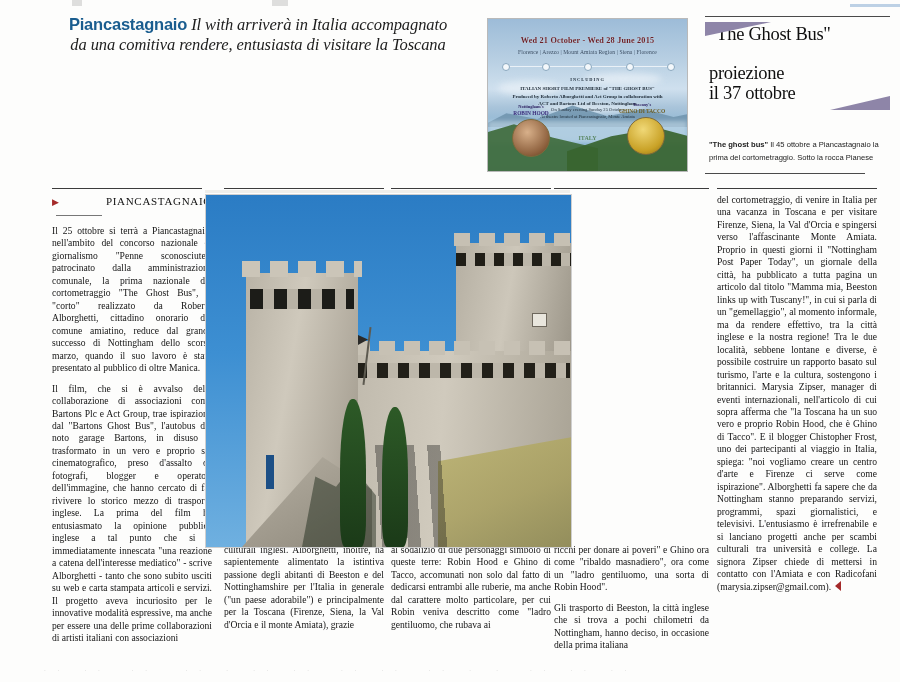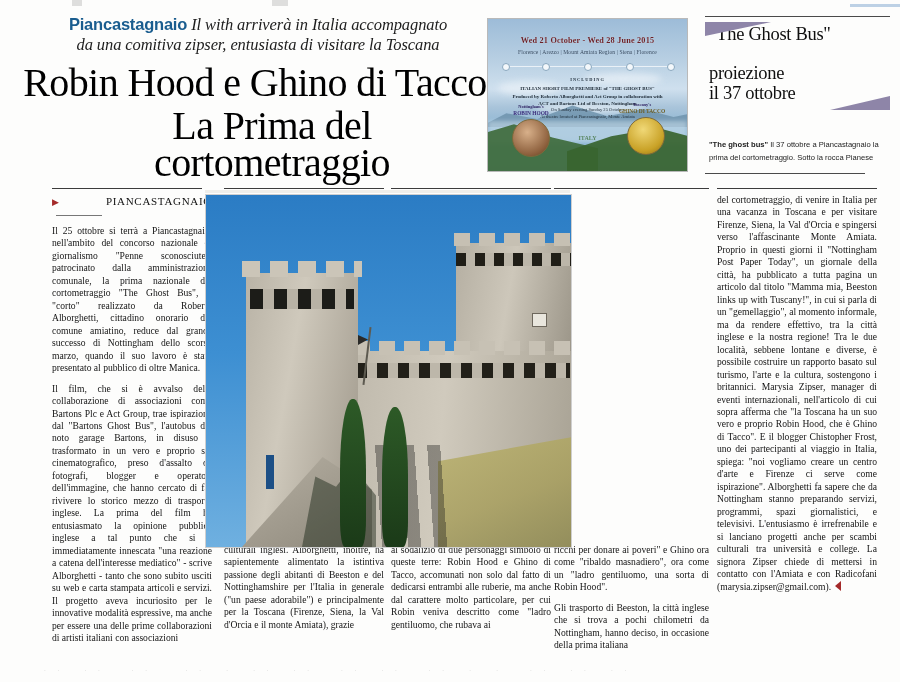--- a/index.html
+++ b/index.html
@@ -163,27 +163,23 @@
     <div class="smudge" style="left:212px;width:16px;"></div>
     <div class="bar-blue" style="left:790px;"></div>
 
   </div>
 
   <div class="header">
 
     <div class="kicker">
       <span class="loc">Piancastagnaio</span>
       <span class="sub">Il with arriverà in Italia accompagnato</span><br>
-      <span class="sub">da una comitiva zipser, entusiasta di visitare la Toscana</span>
-    </div>
-
-    <div class="headline">
-      <span class="l1">Robin Hood e Ghino di Tacco</span>
-      <span class="l2">La Prima del cortometraggio</span>
-    </div>
+      <span class="sub">da una comitiva rendere, entusiasta di visitare la Toscana</span>
+    </div>
+
 
     <div class="poster">
       <div class="sky"></div>
       <div class="cloud" style="left:10px;top:62px;width:62px;height:14px;"></div>
       <div class="cloud" style="left:96px;top:54px;width:78px;height:12px;"></div>
       <div class="cloud" style="left:48px;top:84px;width:110px;height:10px;"></div>
       <div class="mountain"></div>
       <div class="haze"></div>
       <div class="hill-l"></div>
       <div class="hill-r"></div>
@@ -230,21 +226,21 @@
       <div class="rule"></div>
       <div class="corner-tl"></div>
       <div class="corner-br"></div>
       <h2>
         <span>"The Ghost Bus"</span><br>
         <br>
         <span>proiezione</span><br>
         <span>il 37 ottobre</span>
       </h2>
       <p class="cap">
-        <b>"The ghost bus"</b><span> Il 37 ottobre a Piancastagnaio la prima del cortometraggio. Sotto la rocca Pianese</span>
+        <b>"The ghost bus"</b><span> Il 45 ottobre a Piancastagnaio la prima del cortometraggio. Sotto la rocca Pianese</span>
       </p>
       <div class="caprule"></div>
     </div>
   </div>
 
   <div class="body">
 
     <div class="coltop" style="left:38px;width:150px;"></div>
     <div class="coltop" style="left:210px;width:160px;"></div>
     <div class="coltop" style="left:377px;width:160px;"></div>

